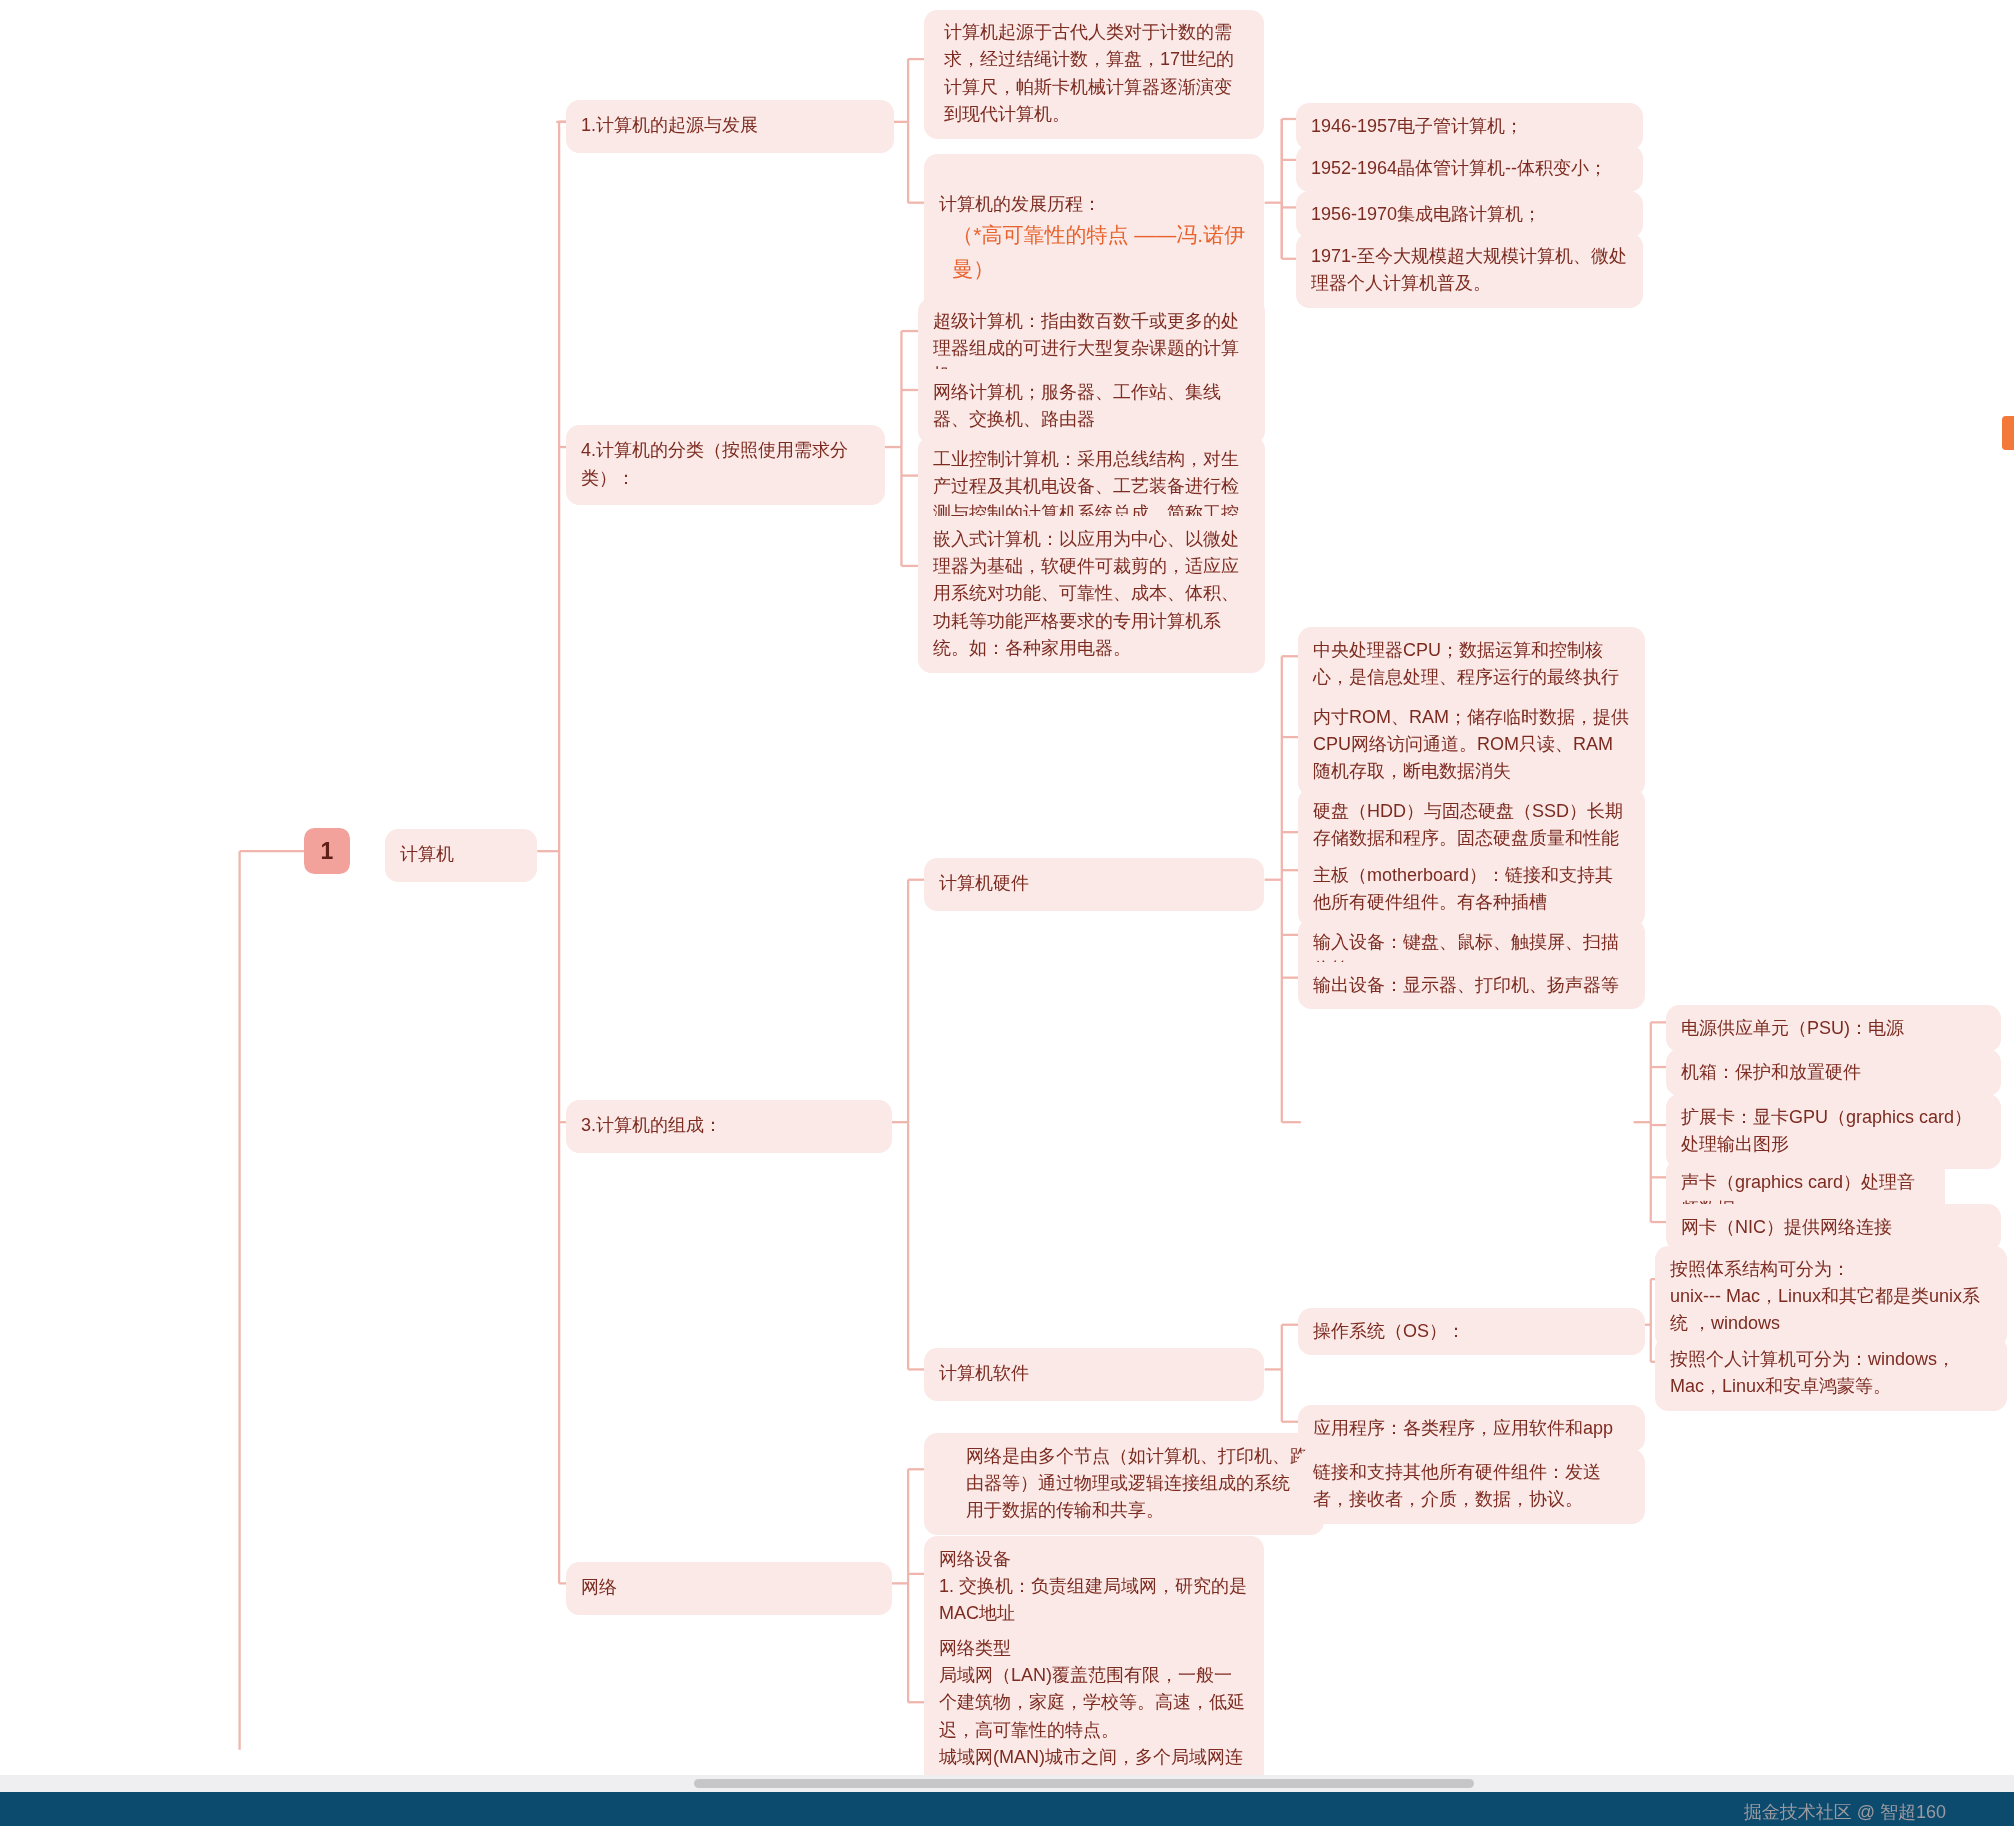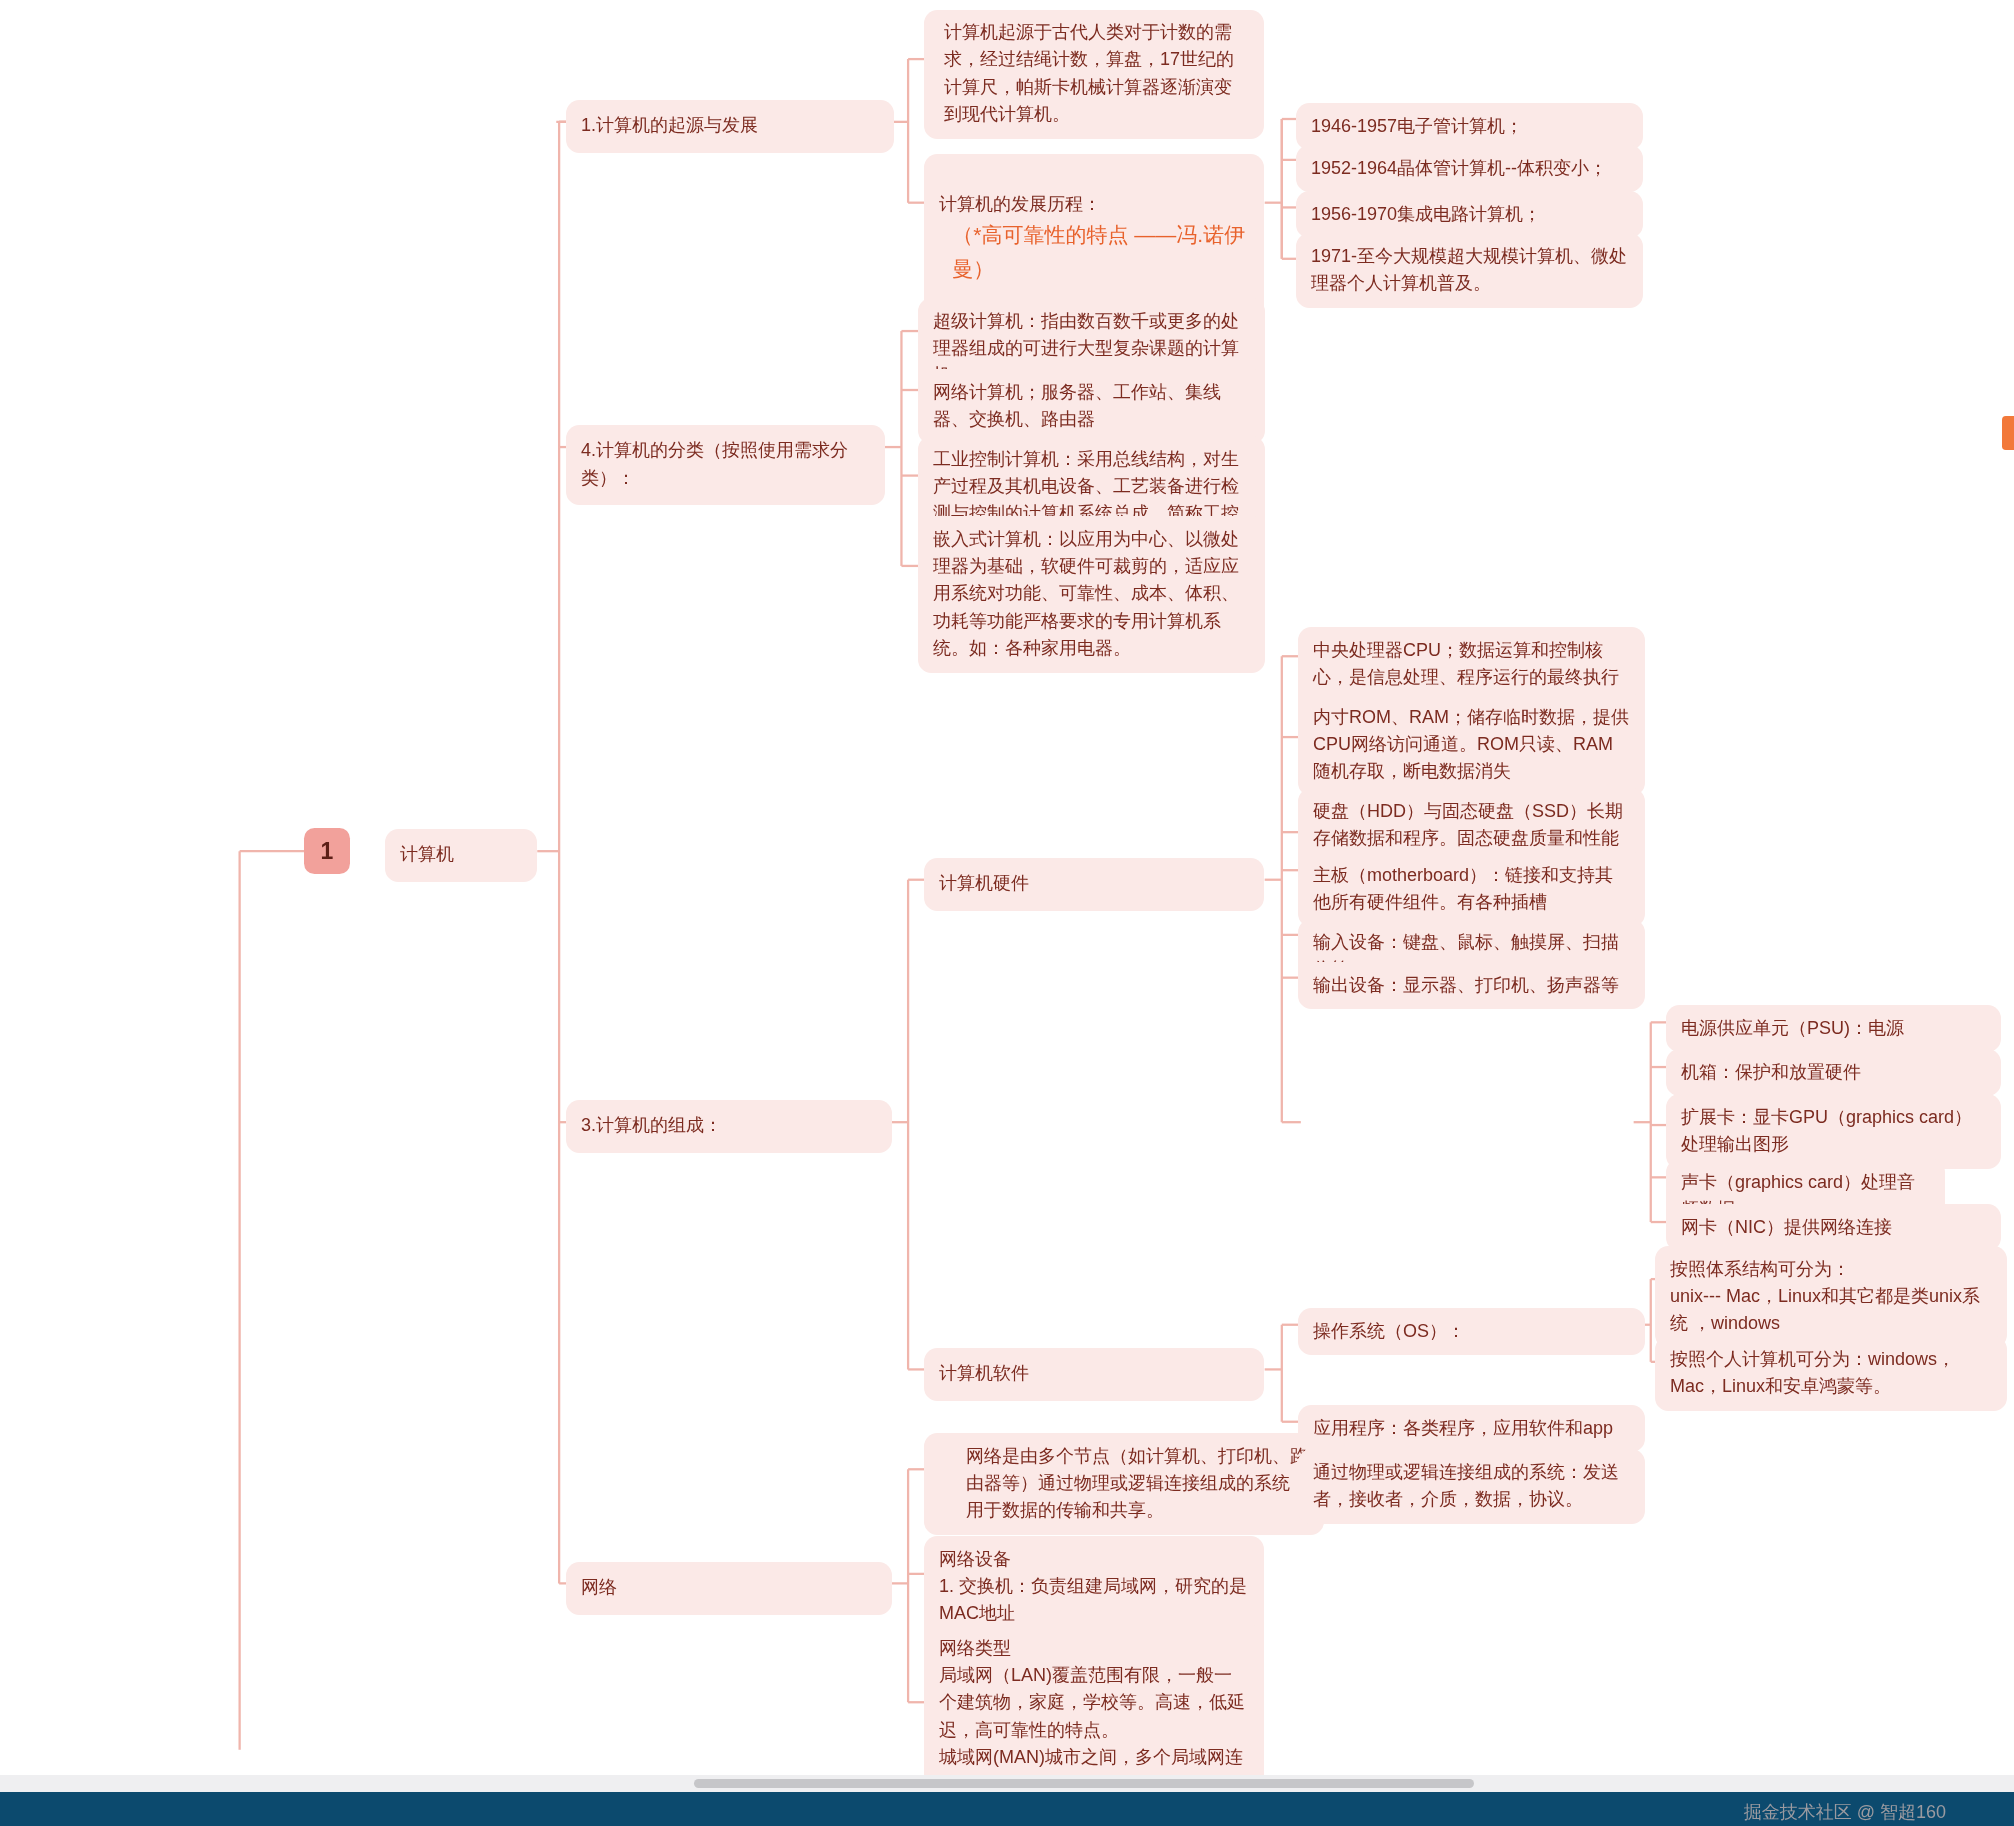--- a/index.html
+++ b/index.html
@@ -232,21 +232,21 @@
   <div class="node" style="left:1666px; top:1204px; width:335px;">网卡（NIC）提供网络连接</div>
 
   <div class="node" style="left:1298px; top:1308px; width:347px;">操作系统（OS）：</div>
   <div class="node" style="left:1298px; top:1405px; width:347px;">应用程序：各类程序，应用软件和app</div>
 
   <div class="node" style="left:1655px; top:1246px; width:352px;">按照体系结构可分为：
 unix--- Mac，Linux和其它都是类unix系统 ，windows</div>
   <div class="node" style="left:1655px; top:1336px; width:352px;">按照个人计算机可分为：windows，Mac，Linux和安卓鸿蒙等。</div>
 
   <div class="node" style="left:924px; top:1433px; width:400px;padding-left:42px;">网络是由多个节点（如计算机、打印机、路由器等）通过物理或逻辑连接组成的系统，用于数据的传输和共享。</div>
-  <div class="node" style="left:1298px; top:1449px; width:347px;">通过物理或逻辑连接组成的系统：发送者，接收者，介质，数据，协议。</div>
+  <div class="node" style="left:1298px; top:1449px; width:347px;">链接和支持其他所有硬件组件：发送者，接收者，介质，数据，协议。</div>
   <div class="node" style="left:924px; top:1536px; width:340px;">网络设备
 1. 交换机：负责组建局域网，研究的是MAC地址
 2. 路由器： 负责组建广域网，研究的是IP地址</div>
   <div class="node" style="left:924px; top:1625px; width:340px;">网络类型
 局域网（LAN)覆盖范围有限，一般一个建筑物，家庭，学校等。高速，低延迟，高可靠性的特点。
 城域网(MAN)城市之间，多个局域网连接起来。
 广域网(WAN)城市和国家之间的连接。如互联网</div>
 
   <div class="orange-tab" style="top:416px;"></div>
 

